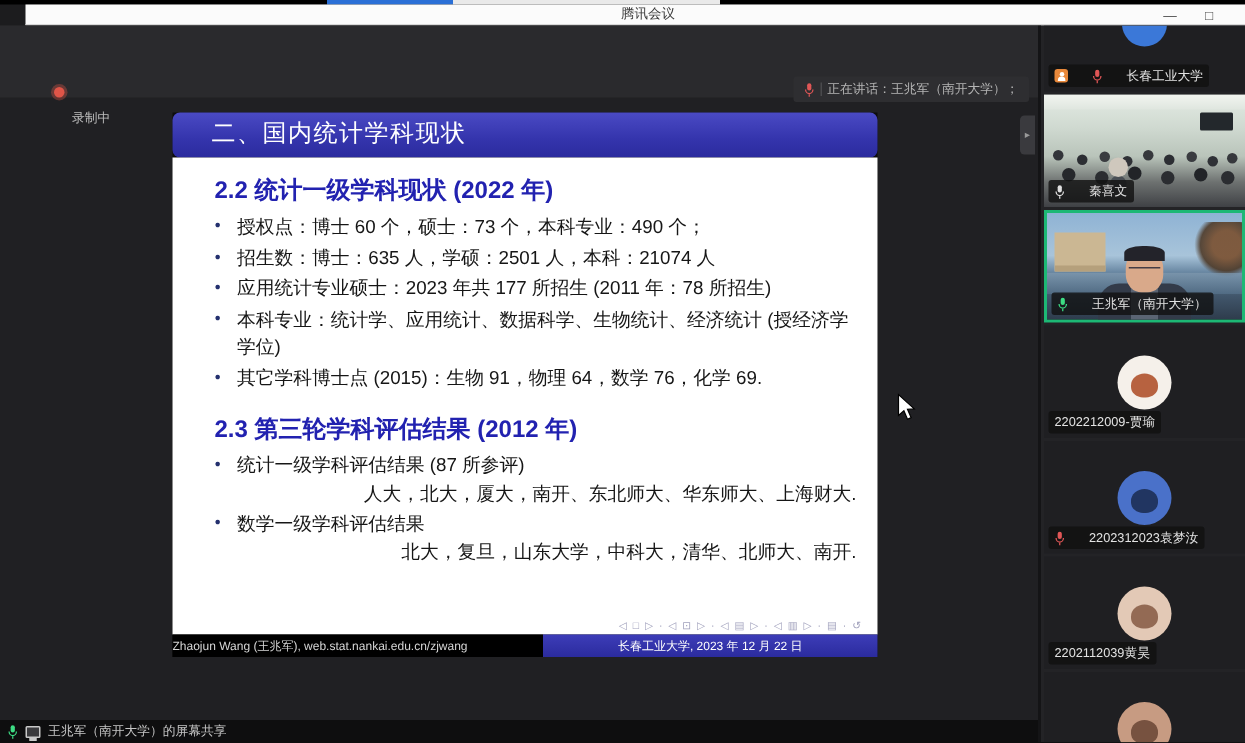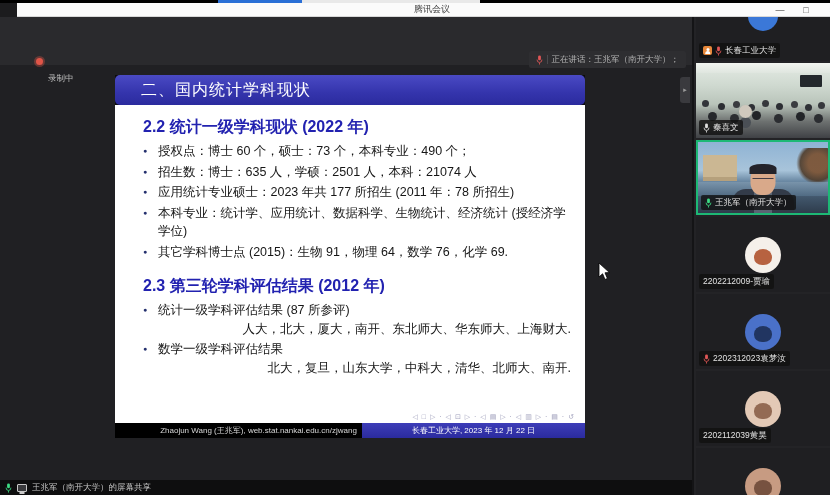--- a/index.html
+++ b/index.html
@@ -41,21 +41,21 @@
   .slide-body { position:absolute; top:30px; left:0; width:470px; height:318px; background:#ffffff;
                 padding:9px 14px 0 26px; overflow:hidden; }
   .sec-heading { font-size:16px; font-weight:bold; color:#2222b0; margin:3px 0 4px 2px; }
   .sec-heading.second { margin-top:15px; }
   ul.bullets { list-style:none; }
   ul.bullets li { position:relative; padding-left:17px; font-size:12.5px; line-height:18.5px; color:#161616; margin-bottom:2px; }
   ul.bullets li::before { content:"\25CF"; position:absolute; left:2px; top:0; font-size:7px; line-height:18.5px; color:#24306e; }
   ul.bullets li .sub { font-size:12.5px; line-height:18.5px; color:#161616;text-align:right; }
   .slide-nav { position:absolute; right:10px; bottom:2px; font-size:7px; color:#a2a2bd; letter-spacing:1px; }
   .slide-footer { position:absolute; bottom:0; left:0; width:470px; height:15px; display:flex; }
-  .slide-footer .f-left { width:247px; height:15px; background:#000; color:#d6d6d6; font-size:8px; line-height:15px; text-align:center; white-space:nowrap; overflow:hidden;padding-left:40px; }
+  .slide-footer .f-left { width:247px; height:15px; background:#000; color:#d6d6d6; font-size:8px; line-height:15px; white-space:nowrap; overflow:hidden; }
   .slide-footer .f-right { width:223px; height:15px; background:linear-gradient(180deg,#3d3db8,#2b2b9e); color:#fff; font-size:8px; line-height:15px; text-align:center; white-space:nowrap; overflow:hidden; }
 
   .cursor-arrow { position:absolute; left:598px; top:245px; }
 
   
   .bottombar { position:absolute; left:0; bottom:0; width:692px; height:15px; background:#0e0e0f;
                display:flex; align-items:center; gap:5px; padding-left:5px; }
   .share-text { font-size:8.5px; color:#c6c6c6; }
   .screen-icon { width:10px; height:8px; border:1px solid #c9c9c9; border-radius:1px; background:#3a3a3d; position:relative; flex:0 0 auto; }
   .screen-icon::after { content:""; position:absolute; bottom:-3px; left:50%; transform:translateX(-50%); width:5px; height:1.5px; background:#c9c9c9; }
@@ -65,21 +65,21 @@
              padding:0 2px; display:flex; flex-direction:column; gap:2px; overflow:hidden;
              border-left:2px solid #141416; }
   .thumb { position:relative; width:134px; height:75px; flex:0 0 auto; background:#1f1f22; overflow:hidden; }
   .thumb.partial { height:44px; }
   .thumb.active { border:2px solid #1db875; }
   .vis { position:absolute; inset:0; }
   .avatar-circle { position:absolute; left:50%; top:50%; transform:translate(-50%,-50%); width:36px; height:36px; border-radius:50%; overflow:hidden; }
   .thumb.partial .avatar-circle { top:-16px; transform:translateX(-50%); width:30px; height:30px; }
   .avatar-blob { position:absolute; left:50%; top:58%; transform:translate(-50%,-50%); width:18px; height:16px; border-radius:50% 50% 45% 45%; opacity:.9; }
 
-  .plabel { position:absolute; left:3px; bottom:3px; max-width:127px; display:flex; align-items:center; gap:3px;
+  .plabel { position:absolute; left:3px; bottom:3px; max-width:127px; display:flex; align-items:center; gap:16px;
             background:rgba(16,16,16,.8); border-radius:2px; padding:1.5px 4px; white-space:nowrap; overflow:hidden; }
   .pname { font-size:8.5px; color:#e2e2e2; }
   .mic { display:inline-flex; flex:0 0 auto; }
   .badge { width:9px; height:9px; border-radius:2px; background:#e8883a; position:relative; display:inline-block; flex:0 0 auto; }
   .badge::before { content:""; position:absolute; top:1.5px; left:50%; transform:translateX(-50%); width:3px; height:3px; border-radius:50%; background:#fff; }
   .badge::after { content:""; position:absolute; bottom:1px; left:50%; transform:translateX(-50%); width:5.5px; height:3px; border-radius:3px 3px 0 0; background:#fff; }
 
   .sidebar-handle { position:absolute; right:140px; top:60px; width:10px; height:26px; background:#3a3a3e;
                     border-radius:3px 0 0 3px; color:#9a9a9a; font-size:7px; display:flex; align-items:center; justify-content:center; }
 

